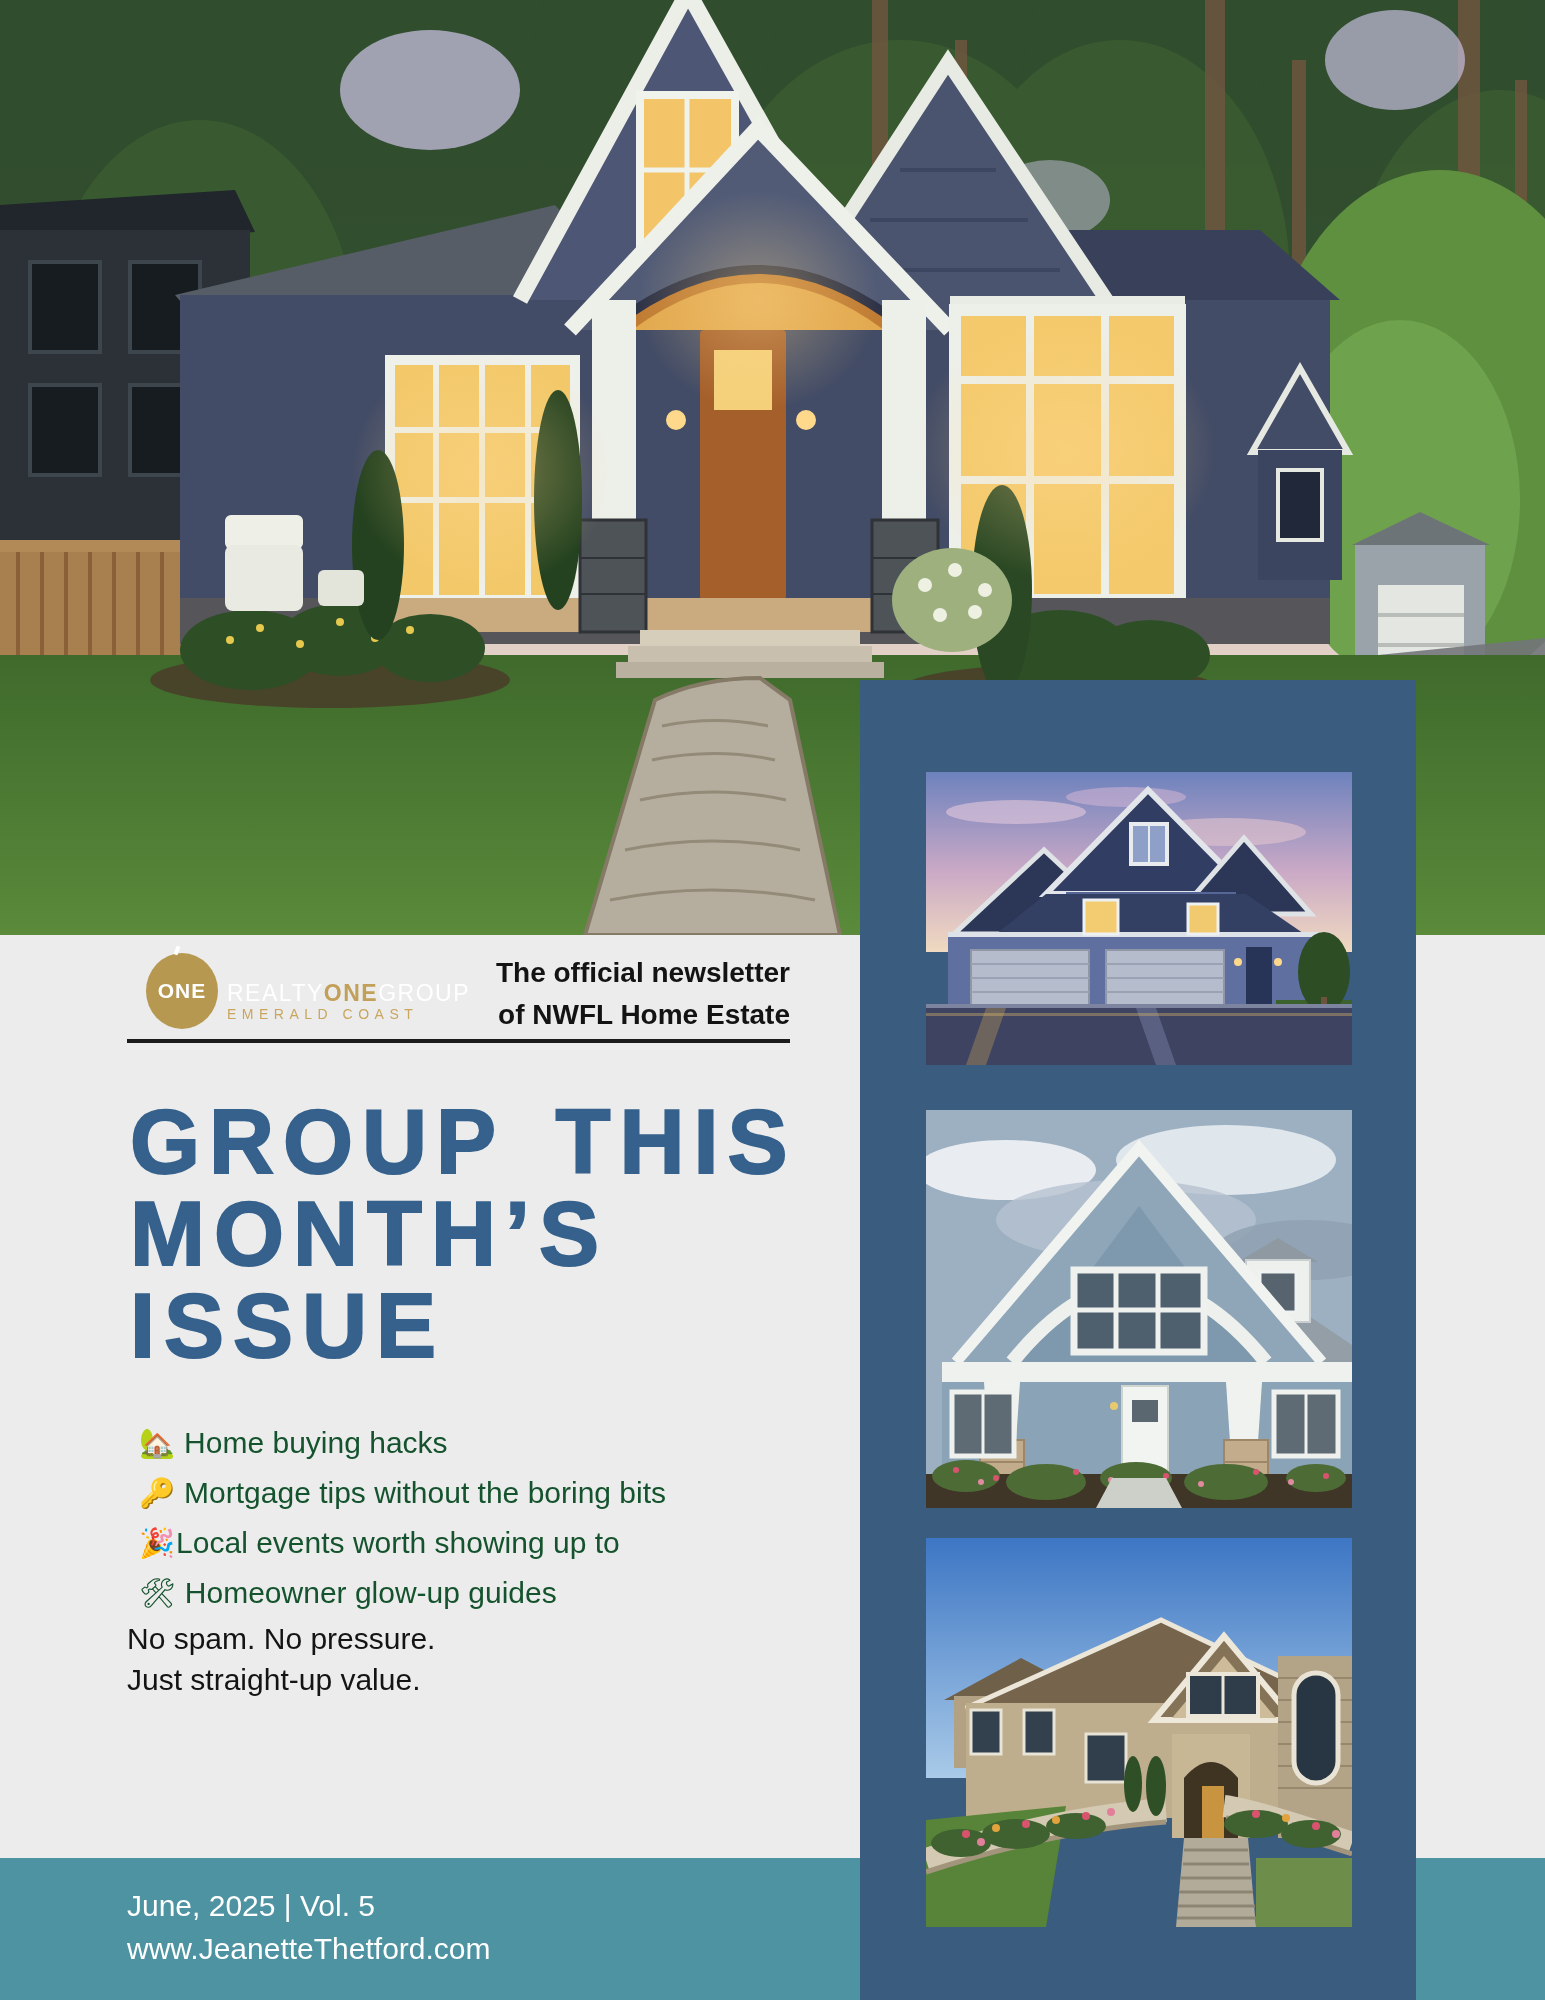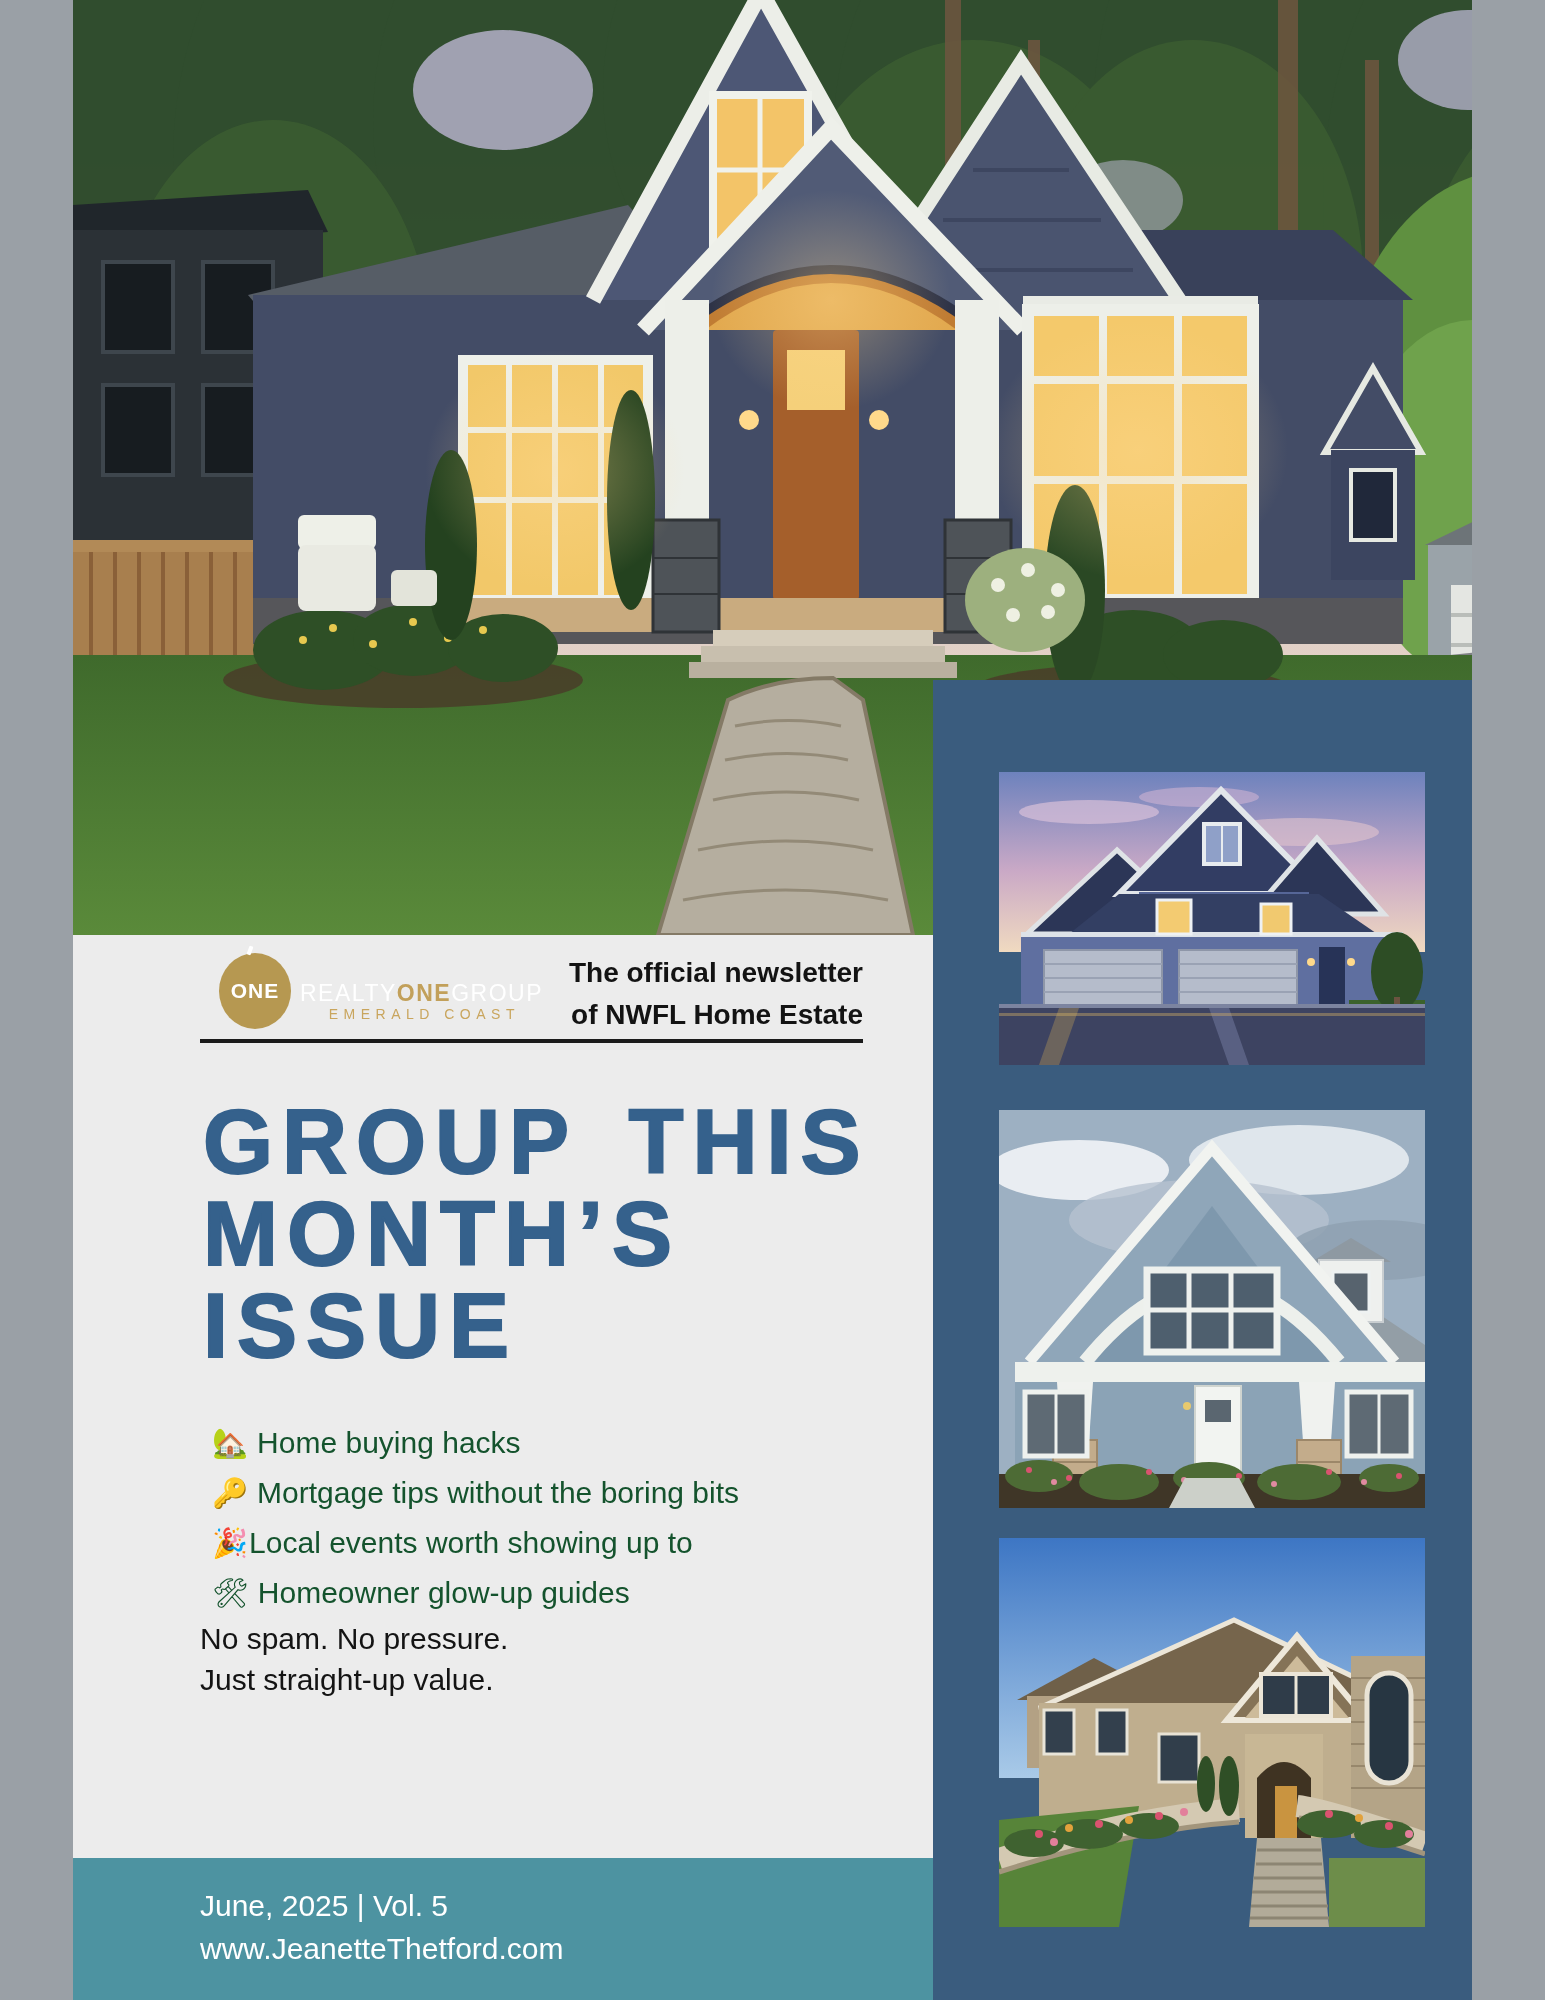--- a/index.html
+++ b/index.html
@@ -1,17 +1,17 @@
 <!DOCTYPE html>
 <html><head>
 <meta charset="utf-8">
 <style>
   html,body{margin:0;padding:0;background:#9aa0a6;}
   .page{
-    position:relative;width:1399px;height:2000px;overflow:hidden;
+    position:relative;width:1545px;height:2000px;overflow:hidden;
     background:#ececec;font-family:"Liberation Sans",sans-serif;
     margin:0 auto;
   }
   .abs{position:absolute;}
   svg{display:block;}
 
   
   .hero{left:0;top:0;width:1545px;height:935px;}
 
   
@@ -25,21 +25,21 @@
   .ph3{top:858px;height:389px;}
 
   
   .brand-circle{left:146px;top:953px;width:72px;height:76px;border-radius:50%;
     background:#b69851;display:flex;align-items:center;justify-content:center;z-index:3;}
   .brand-circle .one{color:#ffffff;font-weight:bold;font-size:21px;letter-spacing:1px;position:relative;}
   .brand-circle .tick{position:absolute;left:29px;top:-7px;width:4px;height:9px;background:#ffffff;transform:rotate(20deg);border-radius:1px;}
   .brand-name{left:227px;top:980px;font-size:23px;letter-spacing:1.5px;white-space:nowrap;z-index:3;}
   .brand-name .w1,.brand-name .w3{color:#ffffff;font-weight:400;}
   .brand-name .w2{color:#c2a05a;font-weight:bold;}
-  .brand-region{left:227px;top:1006px;width:220px;text-align:right;font-size:14px;
+  .brand-region{left:227px;top:1006px;width:220px;text-align:left;font-size:14px;
     letter-spacing:5.5px;color:#c9a55d;white-space:nowrap;z-index:3;}
   .tagline{left:440px;top:952px;width:350px;text-align:right;color:#131313;
     font-size:28px;line-height:42px;font-weight:600;z-index:3;}
   .divider{left:127px;top:1039px;width:663px;height:4px;background:#1b1b1b;z-index:3;}
 
   
   .headline{left:130px;top:1096px;color:#35618c;font-weight:bold;font-size:90px;
     line-height:92px;letter-spacing:9px;word-spacing:18px;z-index:3;
     -webkit-text-stroke:2px #35618c;white-space:nowrap;}
 

